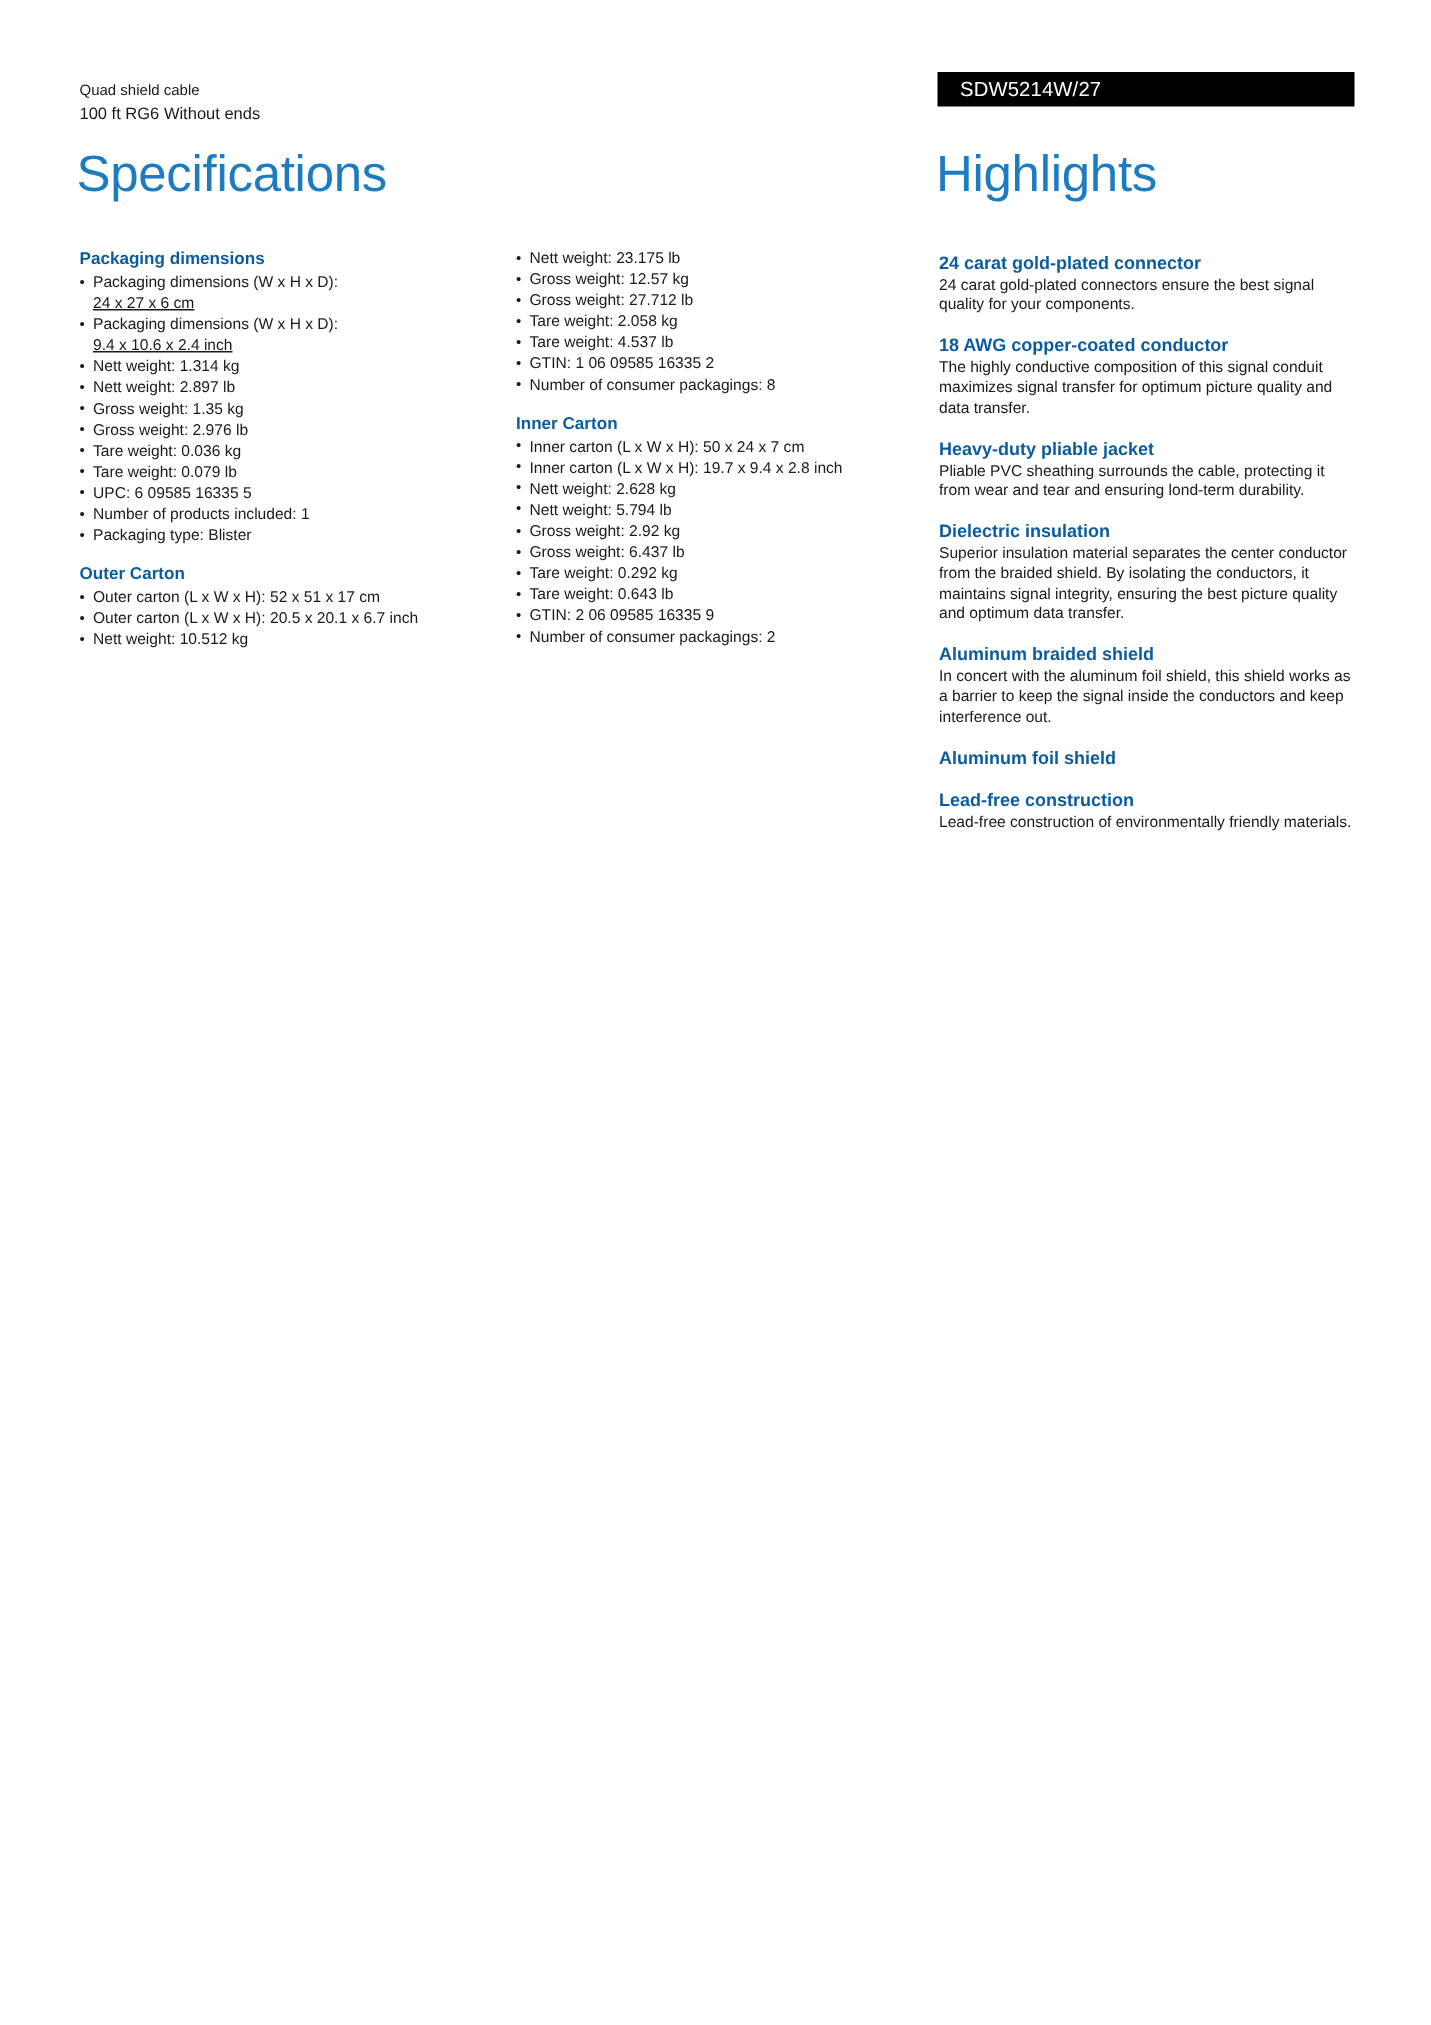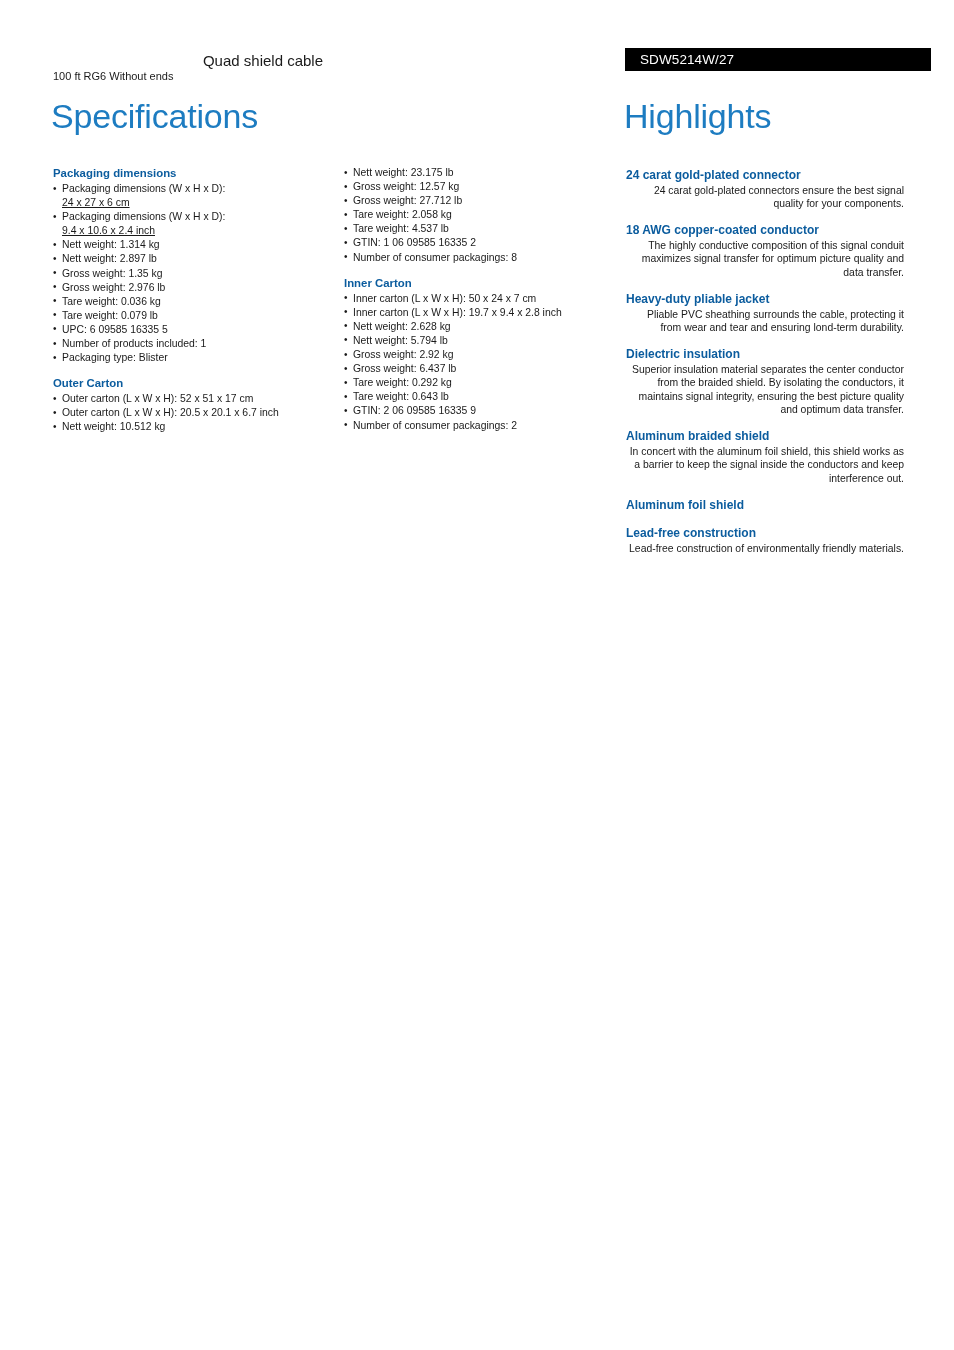--- a/index.html
+++ b/index.html
@@ -17,38 +17,37 @@
   }
 
   
   #product-title-block {
     position: absolute;
     left: 53px;
     top: 52px;
     width: 420px;
   }
   #product-name {
-    font-size: 15px;
+    font-size: 10px;
     line-height: 17px;
     color: #1a1a1a;
     font-weight: 400;
-    text-align: center;
   }
   #product-subtitle {
     font-size: 11px;
     line-height: 14px;
     color: #1a1a1a;
     font-weight: 400;
   }
 
   #model-bar {
     position: absolute;
     left: 625px;
     top: 48px;
-    width: 306px;
+    width: 278px;
     height: 23px;
     background: #000000;
   }
   #model-code {
     position: absolute;
     left: 15px;
     top: 3px;
     color: #ffffff;
     font-size: 13.5px;
     line-height: 18px;
@@ -119,21 +118,20 @@
     color: #0b5c9e;
     font-weight: bold;
     font-size: 12px;
     line-height: 15px;
     margin-bottom: 0.5px;
   }
   .hl-body {
     font-size: 10.4px;
     line-height: 13.4px;
     color: #1a1a1a;
-    text-align: right;
   }
 
   
   #footer { position: absolute; left: 0; top: 1150px; width: 954px; height: 160px; }
 </style>
 </head>
 <body>
 
 <div id="product-title-block">
   <div id="product-name">Quad shield cable</div>

